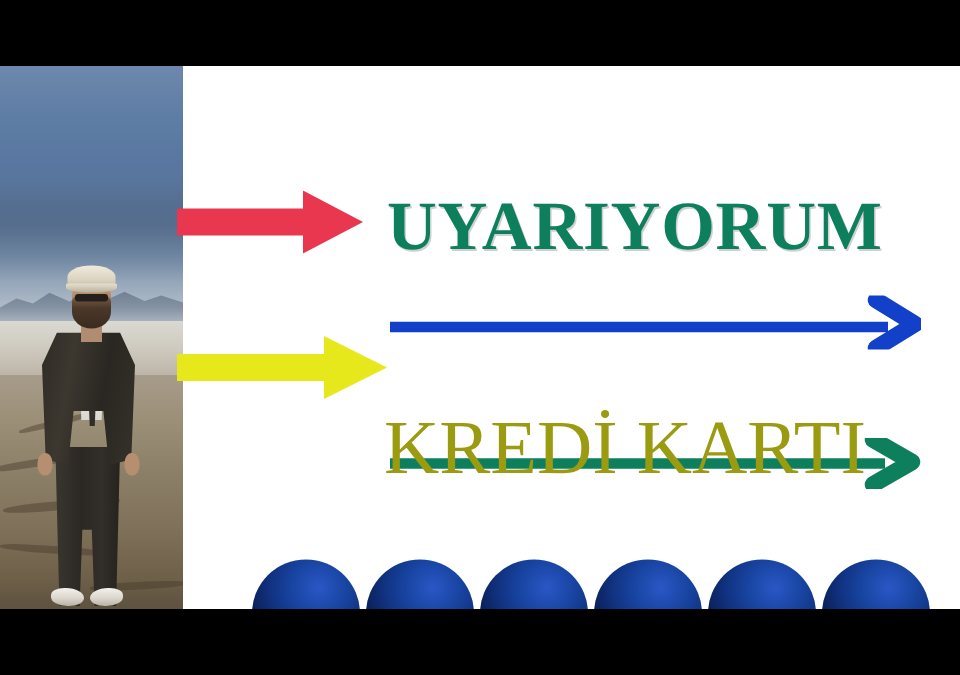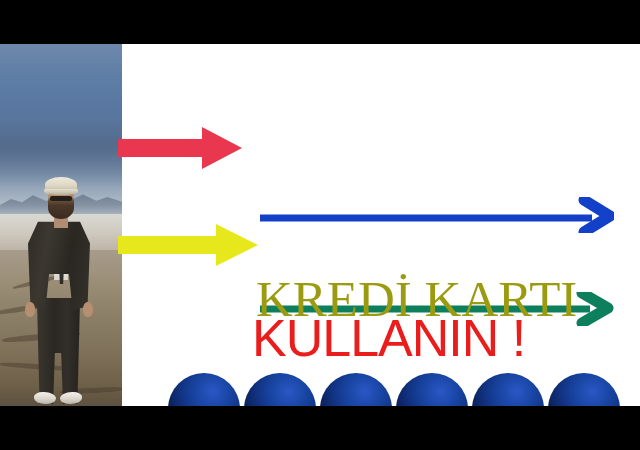--- a/index.html
+++ b/index.html
@@ -295,24 +295,24 @@
       </svg>
     </div>
 
     <div class="arrow-block" id="arrow-green">
       <svg class="line-arrow" viewBox="0 0 356 34" preserveAspectRatio="none" aria-hidden="true">
         <path d="M2,17 L332,17" stroke="#0e7f5c" stroke-width="7" fill="none" stroke-linecap="butt"></path>
         <path d="M324,1 L350,16 L324,31" stroke="#0e7f5c" stroke-width="11" fill="none" stroke-linecap="round" stroke-linejoin="round"></path>
       </svg>
     </div>
 
+    <div class="headline" id="text-uyariyorum">UYARIYORUM</div>
 
     <div class="headline" id="text-kredi-karti">KREDİ KARTI</div>
 
-    <div class="headline" id="text-kullanin">KULLANIN !</div>
 
     <div id="sphere-row">
       <div class="sphere"></div>
       <div class="sphere"></div>
       <div class="sphere"></div>
       <div class="sphere"></div>
       <div class="sphere"></div>
       <div class="sphere"></div>
     </div>
 

